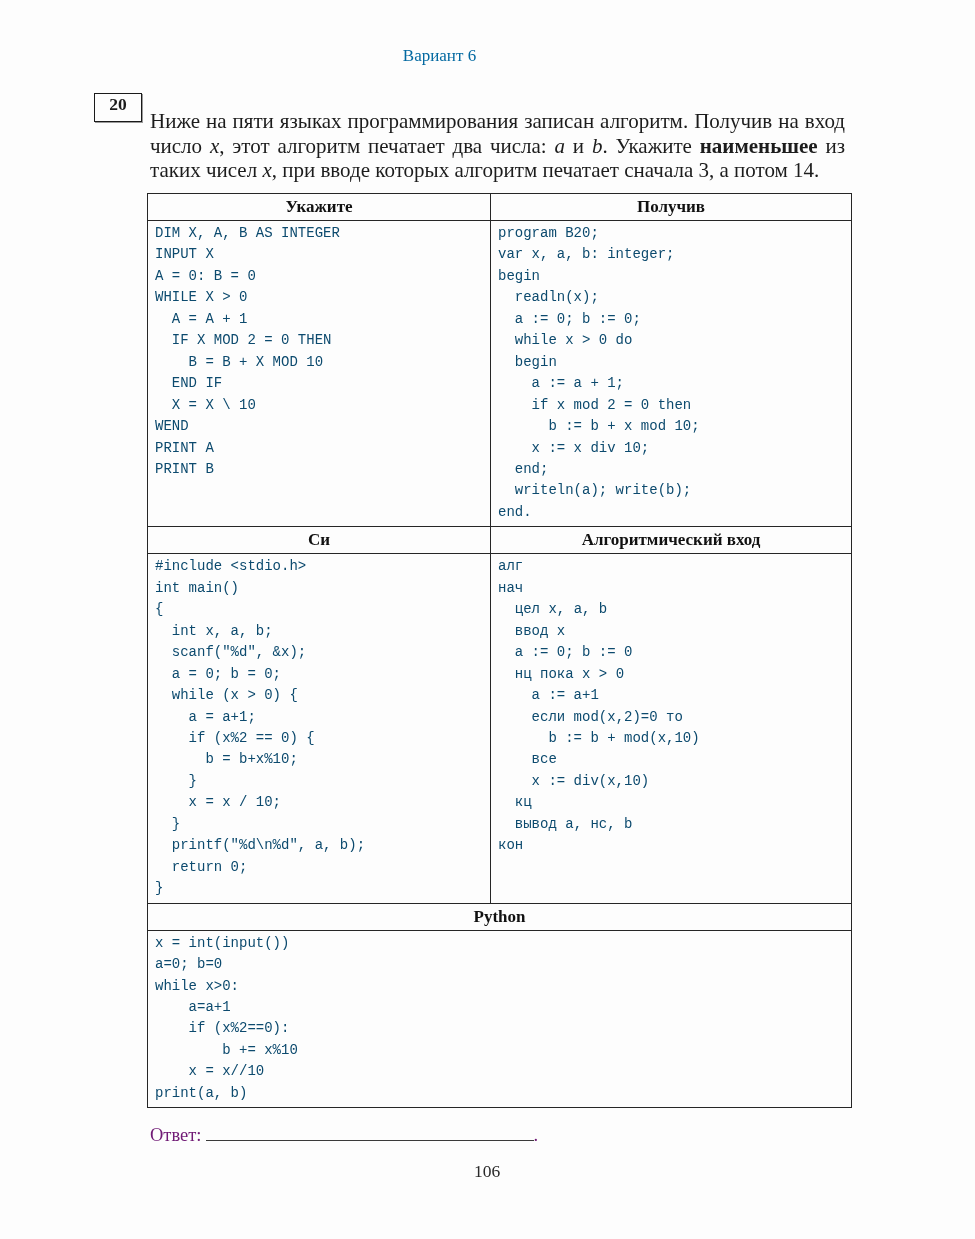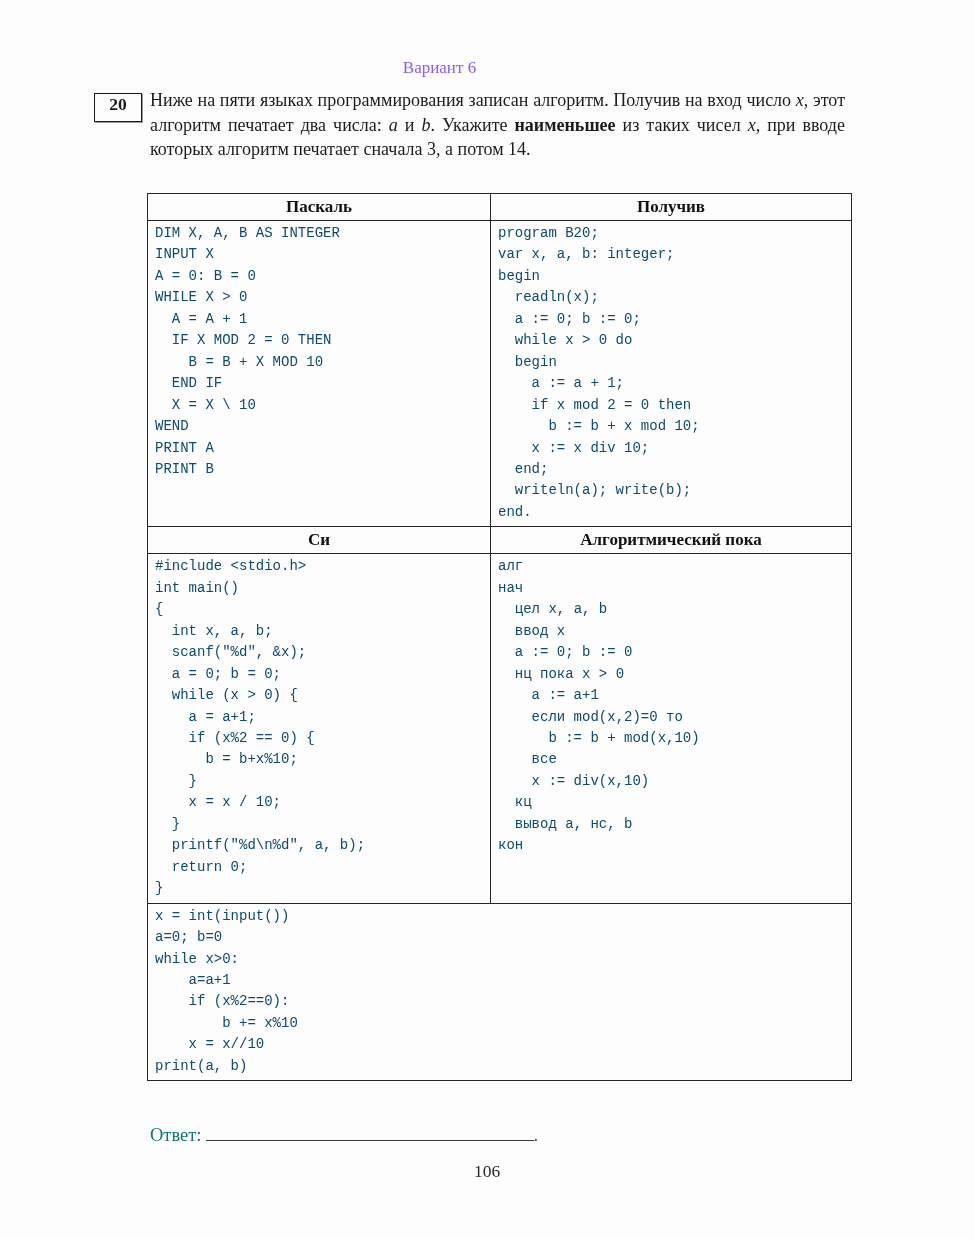--- a/index.html
+++ b/index.html
@@ -5,34 +5,34 @@
   html,body{margin:0;padding:0;background:#e8e8e8;}
   .page{
     position:relative;
     width:975px;height:1239px;
     background:#fdfdfd;
     font-family:"Liberation Serif", serif;
     color:#1c1c1c;
     overflow:hidden;
   }
   .variant-header{
-    position:absolute;top:58px;left:0;width:879px;
-    text-align:center;font-size:17px;color:#8b5cf6;
+    position:absolute;top:46px;left:0;width:879px;
+    text-align:center;font-size:17px;color:#0369a1;
   }
   .task-number-box{
     position:absolute;left:94px;top:93px;
     width:46px;height:27px;
     border:1.8px solid #1a1a1a;
     display:flex;align-items:flex-start;justify-content:center;
     font-weight:bold;font-size:17.5px;
     box-shadow:1px 1px 0 #9a9a9a;
   }
   .task-text{
-    position:absolute;left:150px;top:88px;width:695px;
-    font-size:18px;line-height:24.6px;
+    position:absolute;left:150px;top:109px;width:695px;
+    font-size:21px;line-height:24.6px;
     text-align:justify;
   }
   .it{font-style:italic;}
   .bd{font-weight:bold;}
   .ul{text-underline-offset:3.5px;text-decoration-thickness:1px;}
   table.code-table{
     position:absolute;left:147px;top:193px;
     width:704px;
     border-collapse:collapse;
     table-layout:fixed;
@@ -52,21 +52,21 @@
   .code{
     font-family:"Liberation Mono","DejaVu Sans Mono",monospace;
     font-size:14px;line-height:21.45px;
     color:#0c4a6e;
     padding:2px 7px 3px 7px;
     white-space:pre;
   }
   .code-line{min-height:21.45px;}
   .answer-row{
     position:absolute;left:150px;top:1122px;
-    font-size:18.5px;color:#0f766e;
+    font-size:18.5px;color:#701a75;
   }
   .answer-line{
     display:inline-block;
     width:328px;height:18px;
     border-bottom:1.6px solid #3a3a3a;
     margin-left:4px;
   }
   .page-number{
     position:absolute;top:1161px;left:0;width:974px;
     text-align:center;font-size:17.5px;color:#2a2a2a;
@@ -85,42 +85,45 @@
 
   <div class="task-text"><span>Ниже на пяти языках программирования записан алгоритм. Получив на вход число </span><span class="it">x</span><span>, этот алгоритм печатает два числа: </span><span class="it">a</span><span> и </span><span class="it">b</span><span>. Укажите </span><span class="bd">наименьшее</span><span> из таких чисел </span><span class="it">x</span><span>,  при вводе которых алгоритм печатает сначала 3, а потом 14.</span></div>
 
   <table class="code-table">
     <colgroup>
         <col class="c1">
         <col class="c2">
       </colgroup>
     <tbody>
         <tr>
-      <th class="lang-header">Паскаль</th>
+      <th class="lang-header">Укажите</th>
       <th class="lang-header">Получив</th>
     </tr>
     <tr>
       <td class="code-cell">
         <div class="code"><div class="code-line"><span>DIM X, A, B AS INTEGER</span></div><div class="code-line"><span>INPUT X</span></div><div class="code-line"><span>A = 0: B = 0</span></div><div class="code-line"><span>WHILE X &gt; 0</span></div><div class="code-line"><span>  A = A + 1</span></div><div class="code-line"><span>  IF X MOD 2 = 0 THEN</span></div><div class="code-line"><span>    B = B + X MOD 10</span></div><div class="code-line"><span>  END IF</span></div><div class="code-line"><span>  X = X \ 10</span></div><div class="code-line"><span>WEND</span></div><div class="code-line"><span>PRINT A</span></div><div class="code-line"><span>PRINT B</span></div></div>
       </td>
       <td class="code-cell">
         <div class="code"><div class="code-line"><span>program B20;</span></div><div class="code-line"><span>var x, a, b: integer;</span></div><div class="code-line"><span>begin</span></div><div class="code-line"><span>  readln(x);</span></div><div class="code-line"><span>  a := 0; b := 0;</span></div><div class="code-line"><span>  while x &gt; 0 do</span></div><div class="code-line"><span>  begin</span></div><div class="code-line"><span>    a := a + 1;</span></div><div class="code-line"><span>    if x mod 2 = 0 then</span></div><div class="code-line"><span>      b := b + x mod 10;</span></div><div class="code-line"><span>    x := x div 10;</span></div><div class="code-line"><span>  end;</span></div><div class="code-line"><span>  writeln(a); write(b);</span></div><div class="code-line"><span>end.</span></div></div>
       </td>
     </tr>
     <tr>
       <th class="lang-header">Си</th>
-      <th class="lang-header">Алгоритмический пока</th>
+      <th class="lang-header">Алгоритмический вход</th>
     </tr>
     <tr>
       <td class="code-cell">
         <div class="code"><div class="code-line"><span>#include &lt;stdio.h&gt;</span></div><div class="code-line"><span>int main()</span></div><div class="code-line"><span>{</span></div><div class="code-line"><span>  int x, a, b;</span></div><div class="code-line"><span>  scanf("%d", &amp;x);</span></div><div class="code-line"><span>  a = 0; b = 0;</span></div><div class="code-line"><span>  while (x &gt; 0) {</span></div><div class="code-line"><span>    a = a+1;</span></div><div class="code-line"><span>    if (x%2 == 0) {</span></div><div class="code-line"><span>      b = b+x%10;</span></div><div class="code-line"><span>    }</span></div><div class="code-line"><span>    x = x / 10;</span></div><div class="code-line"><span>  }</span></div><div class="code-line"><span>  printf("%d\n%d", a, b);</span></div><div class="code-line"><span>  return 0;</span></div><div class="code-line"><span>}</span></div></div>
       </td>
       <td class="code-cell">
         <div class="code"><div class="code-line"><span class="ul">алг</span></div><div class="code-line"><span class="ul">нач</span></div><div class="code-line"><span>  </span><span class="ul">цел</span><span> x, a, b</span></div><div class="code-line"><span>  </span><span class="ul">ввод</span><span> x</span></div><div class="code-line"><span>  a := 0; b := 0</span></div><div class="code-line"><span>  </span><span class="ul">нц</span><span> </span><span class="ul">пока</span><span> x &gt; 0</span></div><div class="code-line"><span>    a := a+1</span></div><div class="code-line"><span>    </span><span class="ul">если</span><span> mod(x,2)=0 </span><span class="ul">то</span></div><div class="code-line"><span>      b := b + mod(x,10)</span></div><div class="code-line"><span>    </span><span class="ul">все</span></div><div class="code-line"><span>    x := div(x,10)</span></div><div class="code-line"><span>  </span><span class="ul">кц</span></div><div class="code-line"><span>  </span><span class="ul">вывод</span><span> a, </span><span class="ul">нс</span><span>, b</span></div><div class="code-line"><span class="ul">кон</span></div></div>
       </td>
+    </tr>
+    <tr>
+      <th class="lang-header" colspan="2">Python</th>
     </tr>
     <tr>
       <td class="code-cell" colspan="2">
         <div class="code"><div class="code-line"><span>x = int(input())</span></div><div class="code-line"><span>a=0; b=0</span></div><div class="code-line"><span>while x&gt;0:</span></div><div class="code-line"><span>    a=a+1</span></div><div class="code-line"><span>    if (x%2==0):</span></div><div class="code-line"><span>        b += x%10</span></div><div class="code-line"><span>    x = x//10</span></div><div class="code-line"><span>print(a, b)</span></div></div>
       </td>
     </tr>
   </tbody>
     </table>
 
   <div class="answer-row">

